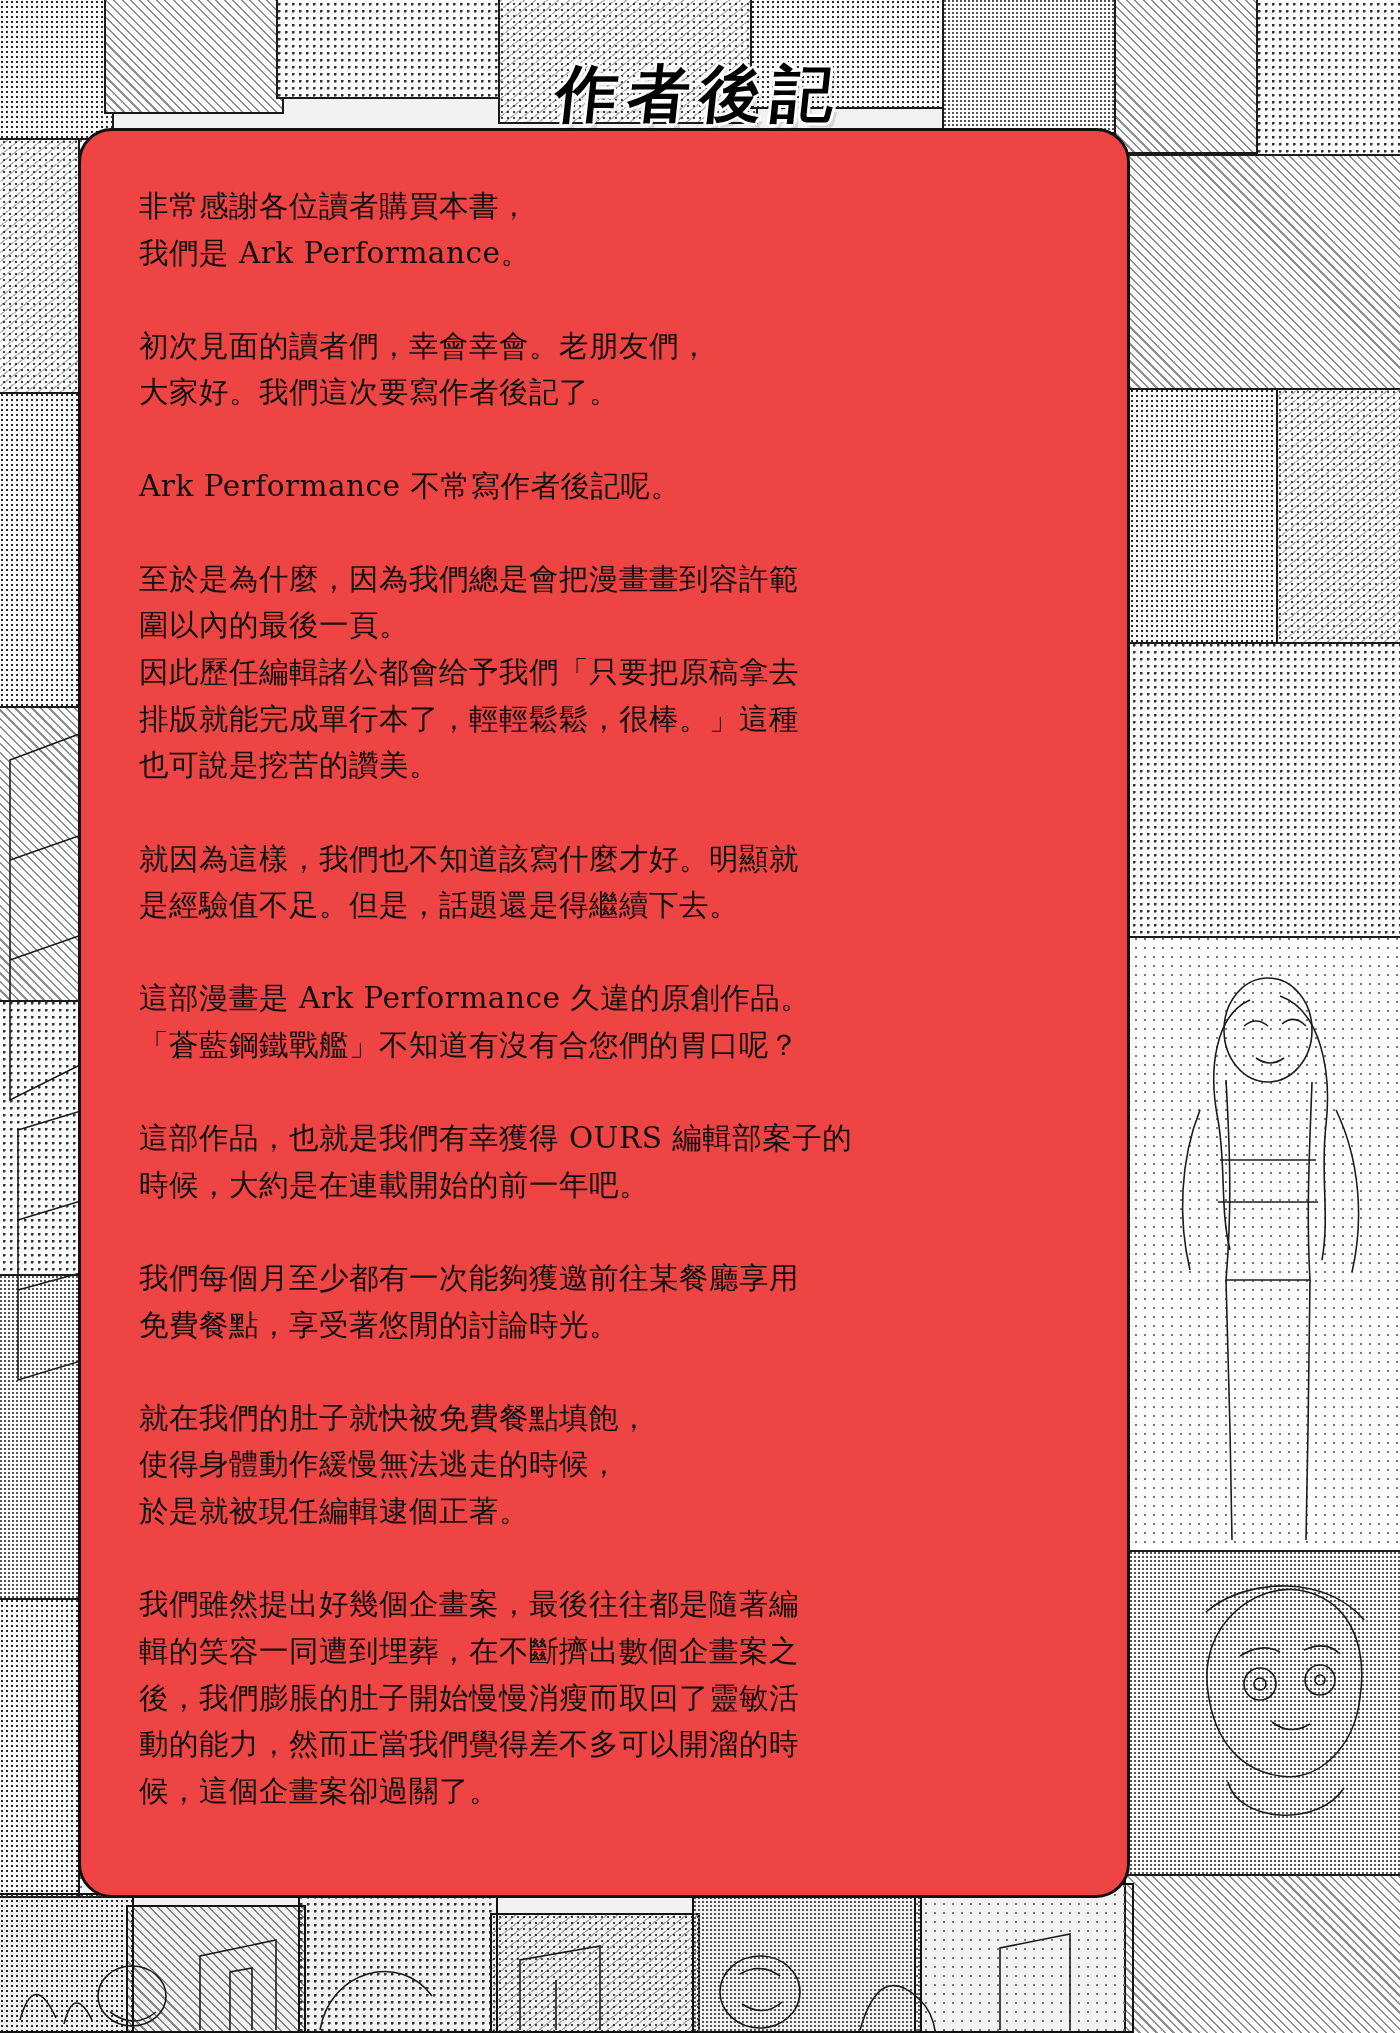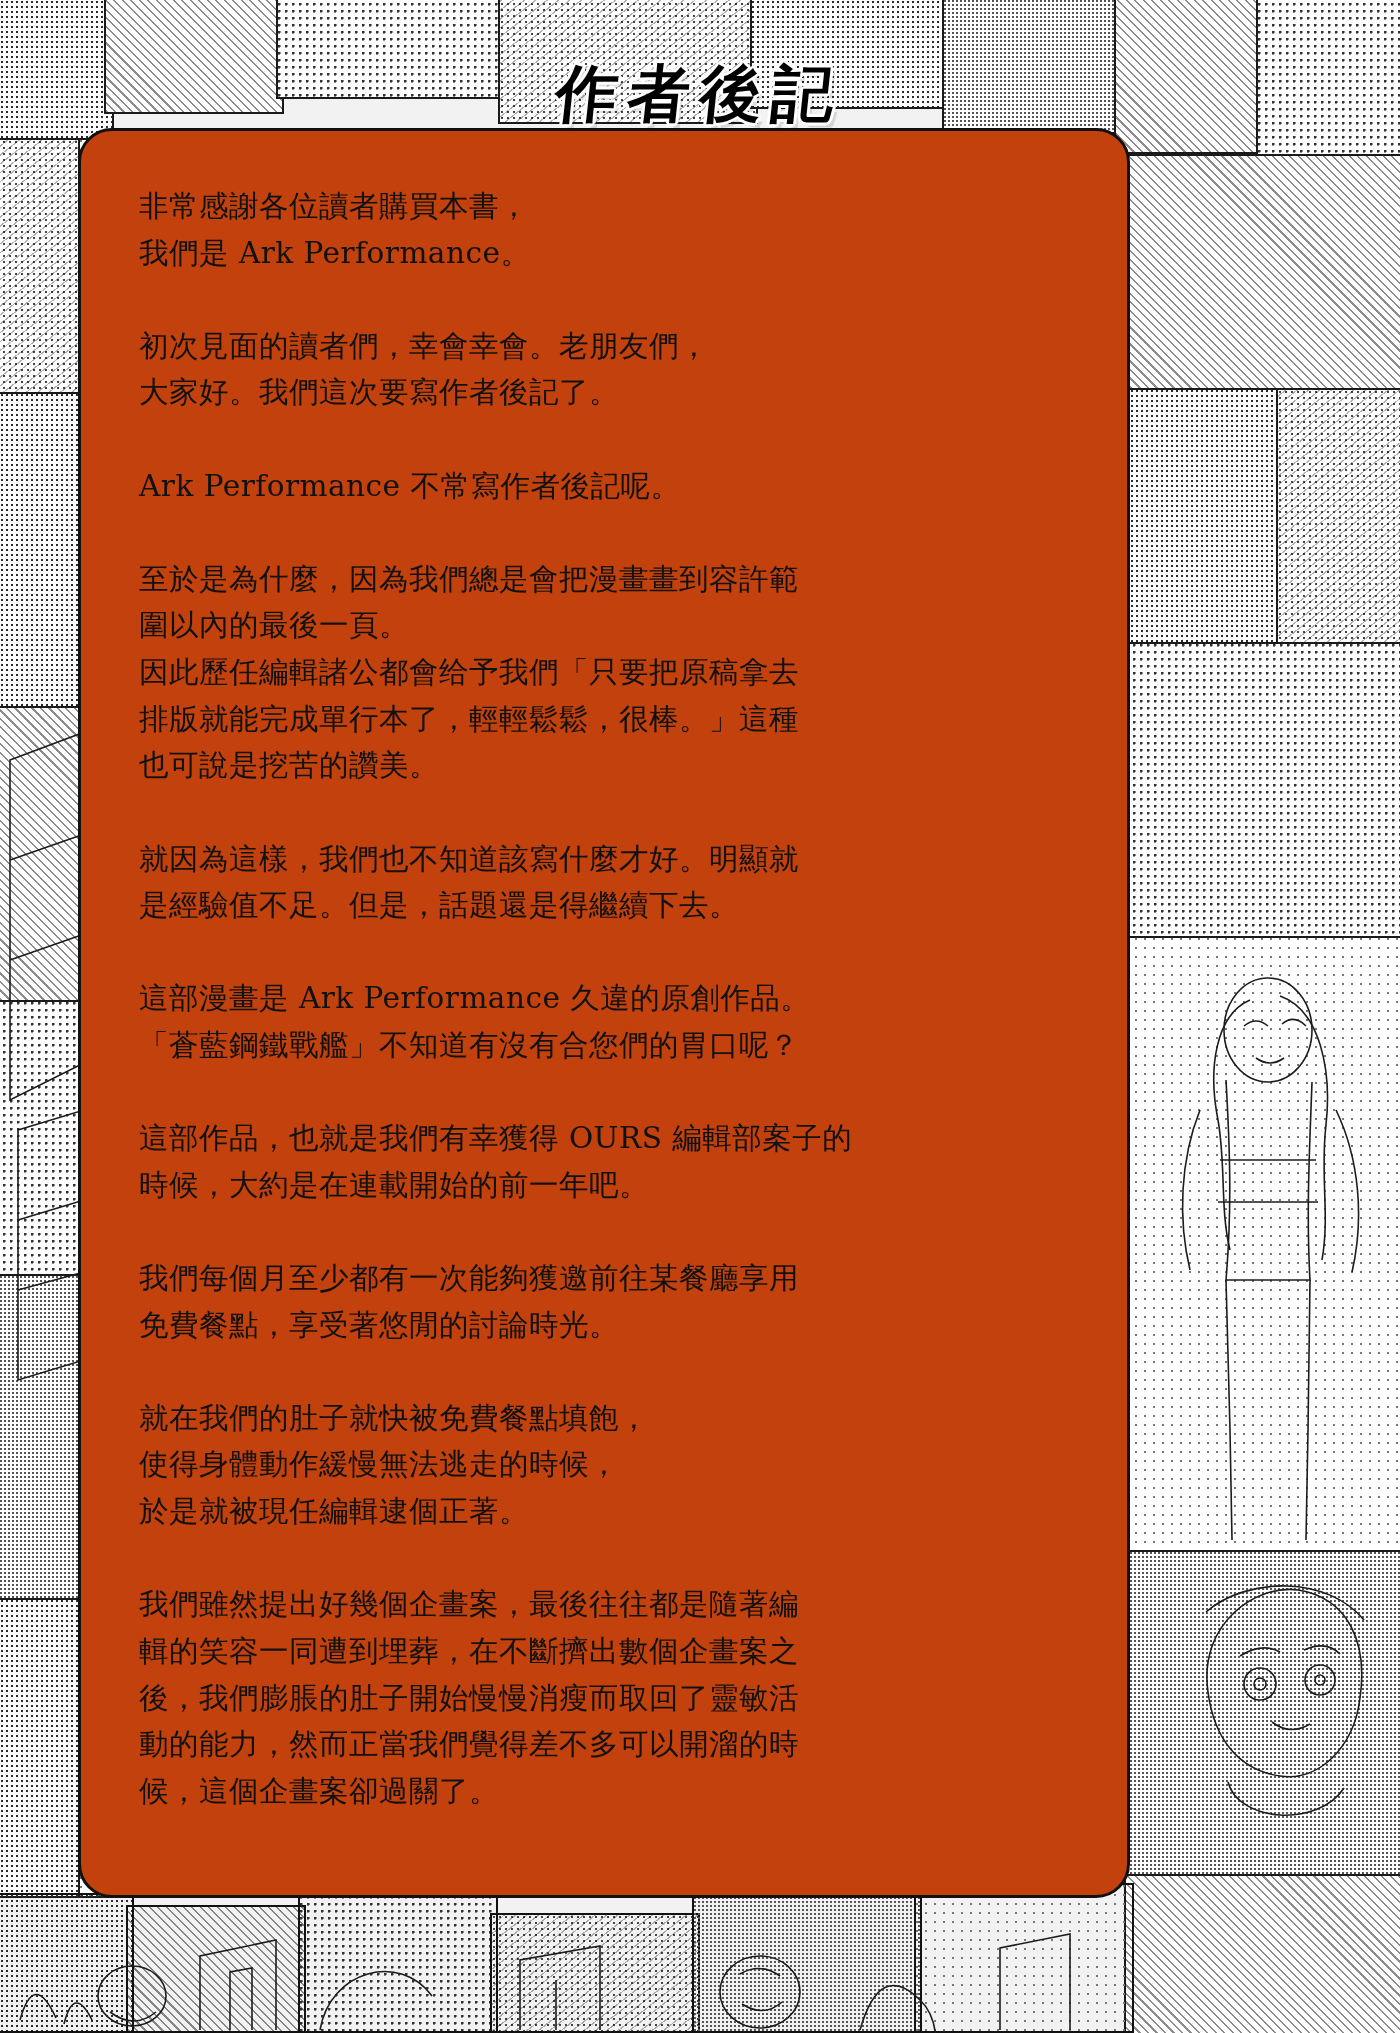--- a/index.html
+++ b/index.html
@@ -86,21 +86,21 @@
     transform: skewX(-6deg);
   }
 
   
   #afterword-panel {
     position: absolute;
     left: 78px;
     top: 128px;
     width: 1052px;
     height: 1770px;
-    background: #c2410c;
+    background: #ef4444;
     border: 3px solid #111111;
     border-radius: 34px;
     box-sizing: border-box;
     z-index: 5;
     padding: 52px 58px;
   }
   #afterword-body {
     font-family: "DejaVu Serif", "Liberation Serif", serif;
     font-size: 29.5px;
     line-height: 1.58;

